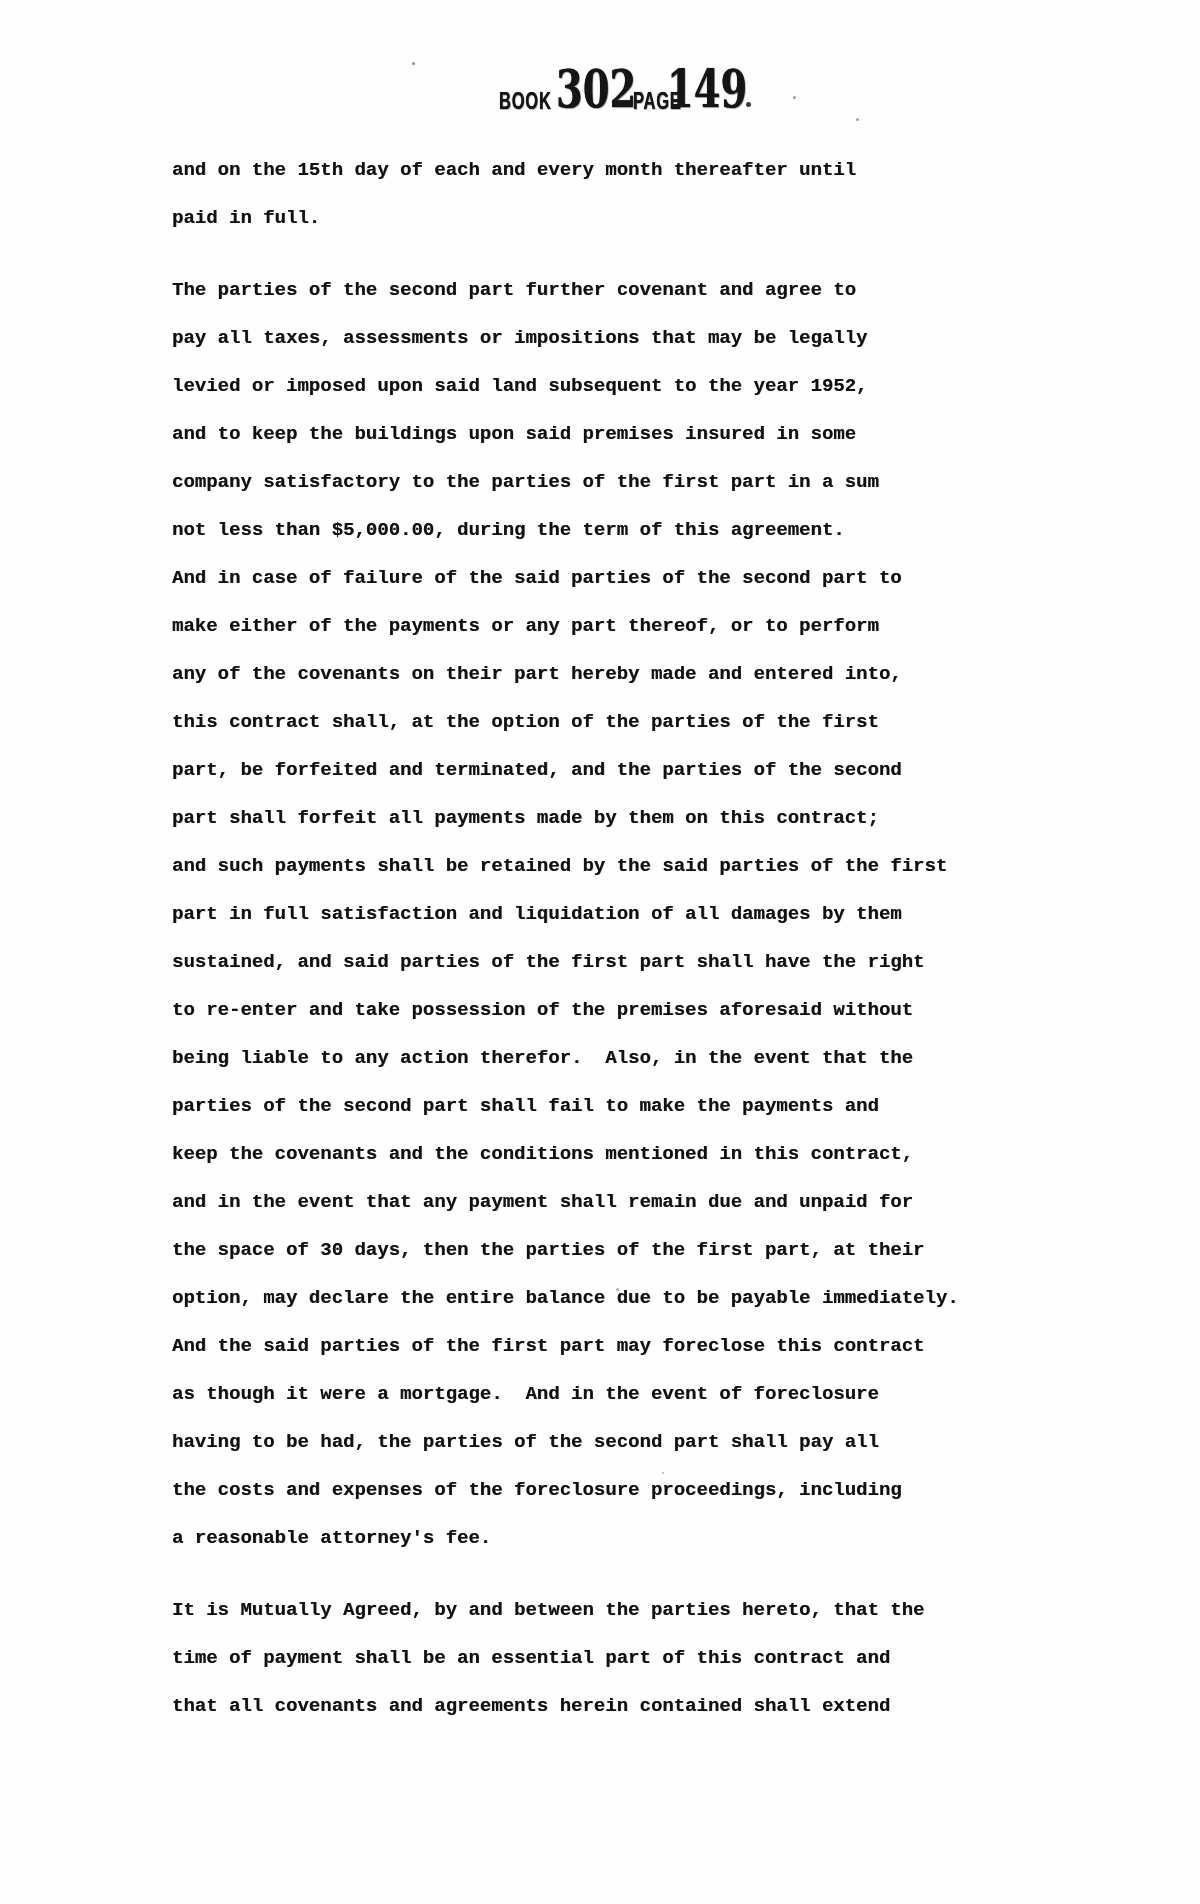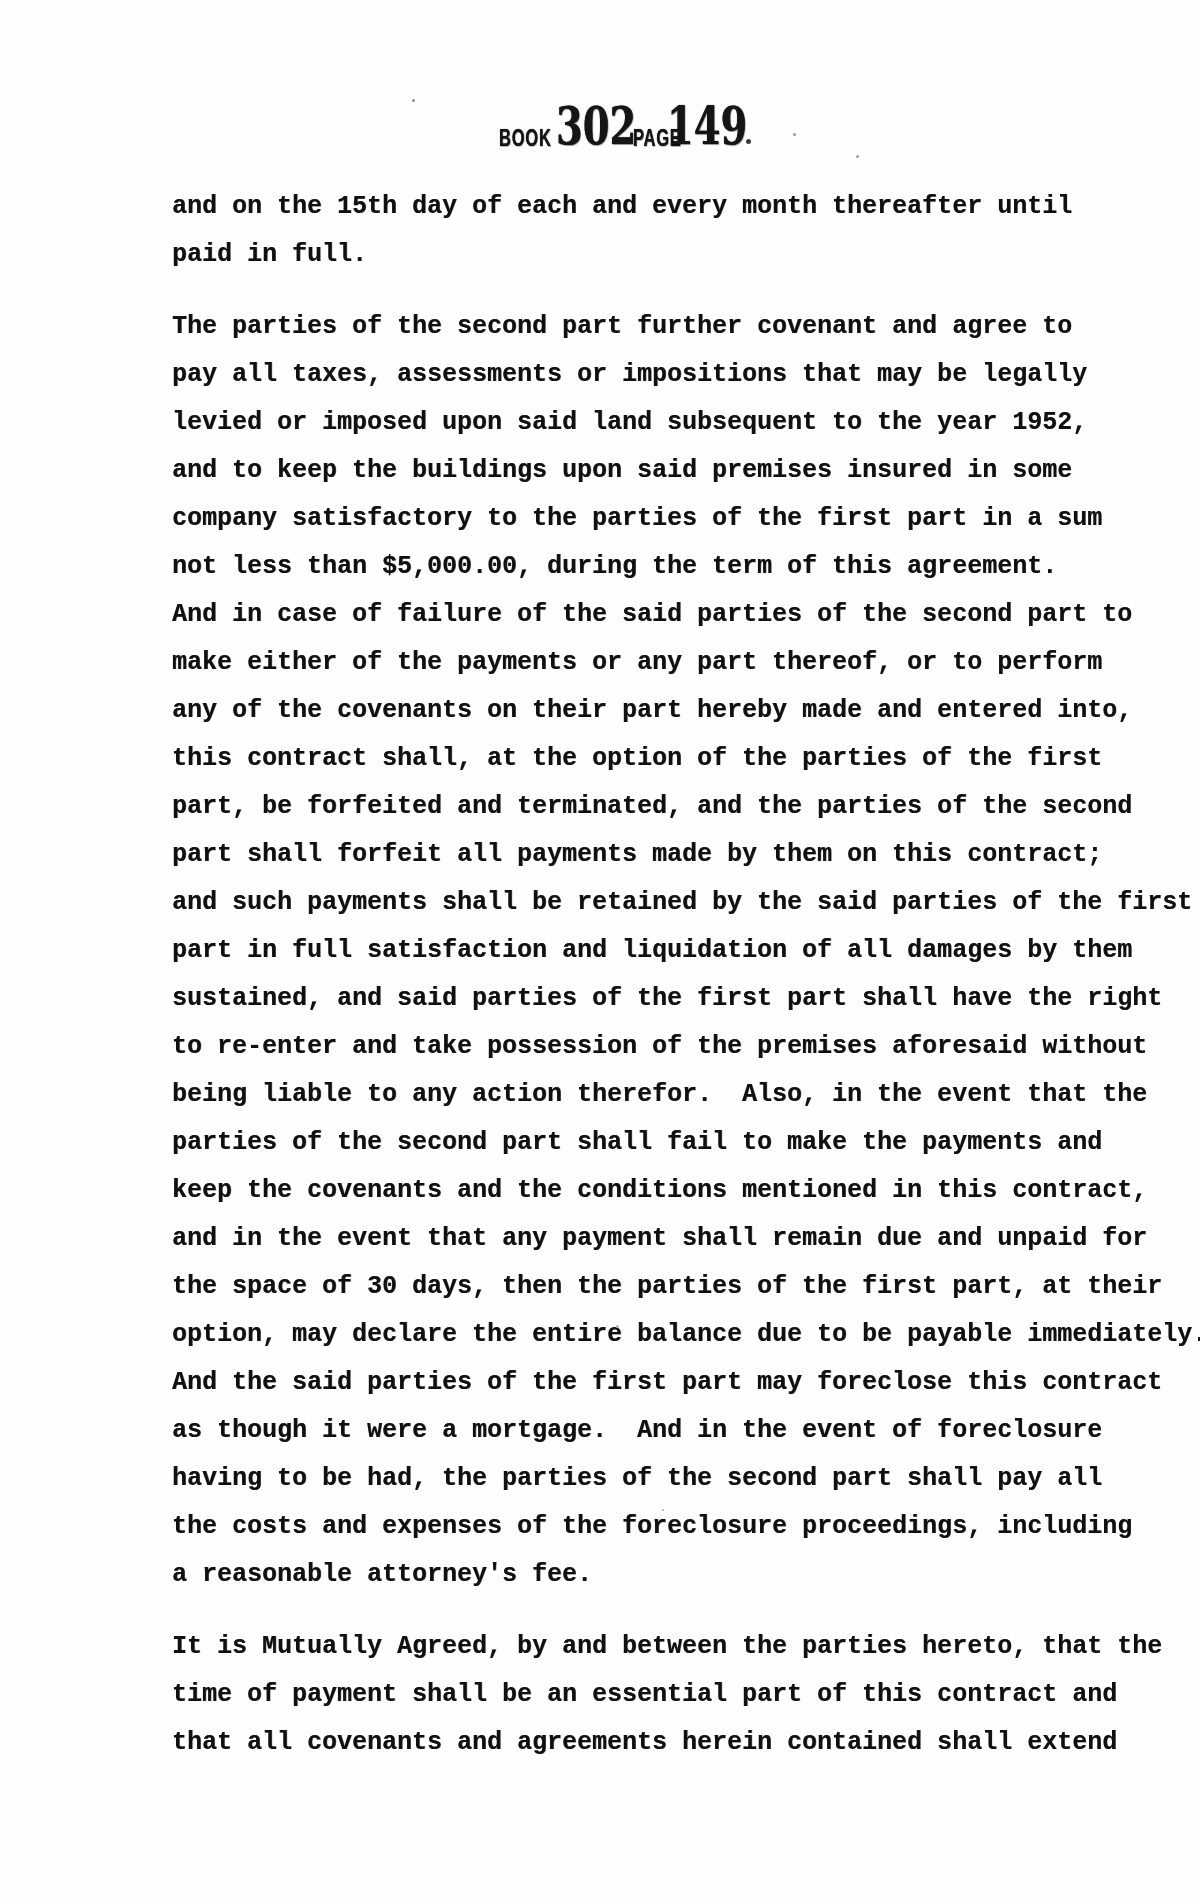--- a/index.html
+++ b/index.html
@@ -11,21 +11,20 @@
     overflow: hidden;
     font-family: "Liberation Sans", sans-serif;
   }
   .page {
     position: absolute;
     inset: 0;
     background:
       radial-gradient(circle at 300px 500px, rgba(0,0,0,0.015) 0 1px, transparent 2px),
       radial-gradient(circle at 900px 1200px, rgba(0,0,0,0.015) 0 1px, transparent 2px),
       #fefefe;
-    margin-top: 37px;
   }
   
   .stamp-piece {
     position: absolute;
     color: #151515;
     white-space: nowrap;
   }
   .stamp-label {
     font-family: "Liberation Sans", sans-serif;
     font-weight: 700;
@@ -50,21 +49,21 @@
   #stamp-page-number { left: 667px; top: 58px;  }
 
   
   .body-text {
     position: absolute;
     left: 172px;
     top: 146px;
     width: 1000px;
     font-family: "Liberation Mono", "DejaVu Sans Mono", monospace;
     font-weight: 700;
-    font-size: 25px;
+    font-size: 19px;
     line-height: 48px;
     color: #101010;
     white-space: pre;
     text-shadow: 0.4px 0.4px 0 rgba(0,0,0,0.55);
   }
   .body-text p { margin: 0 0 24px 0; padding: 0; }
   .line { display: block; }
 
   
   .speck {

